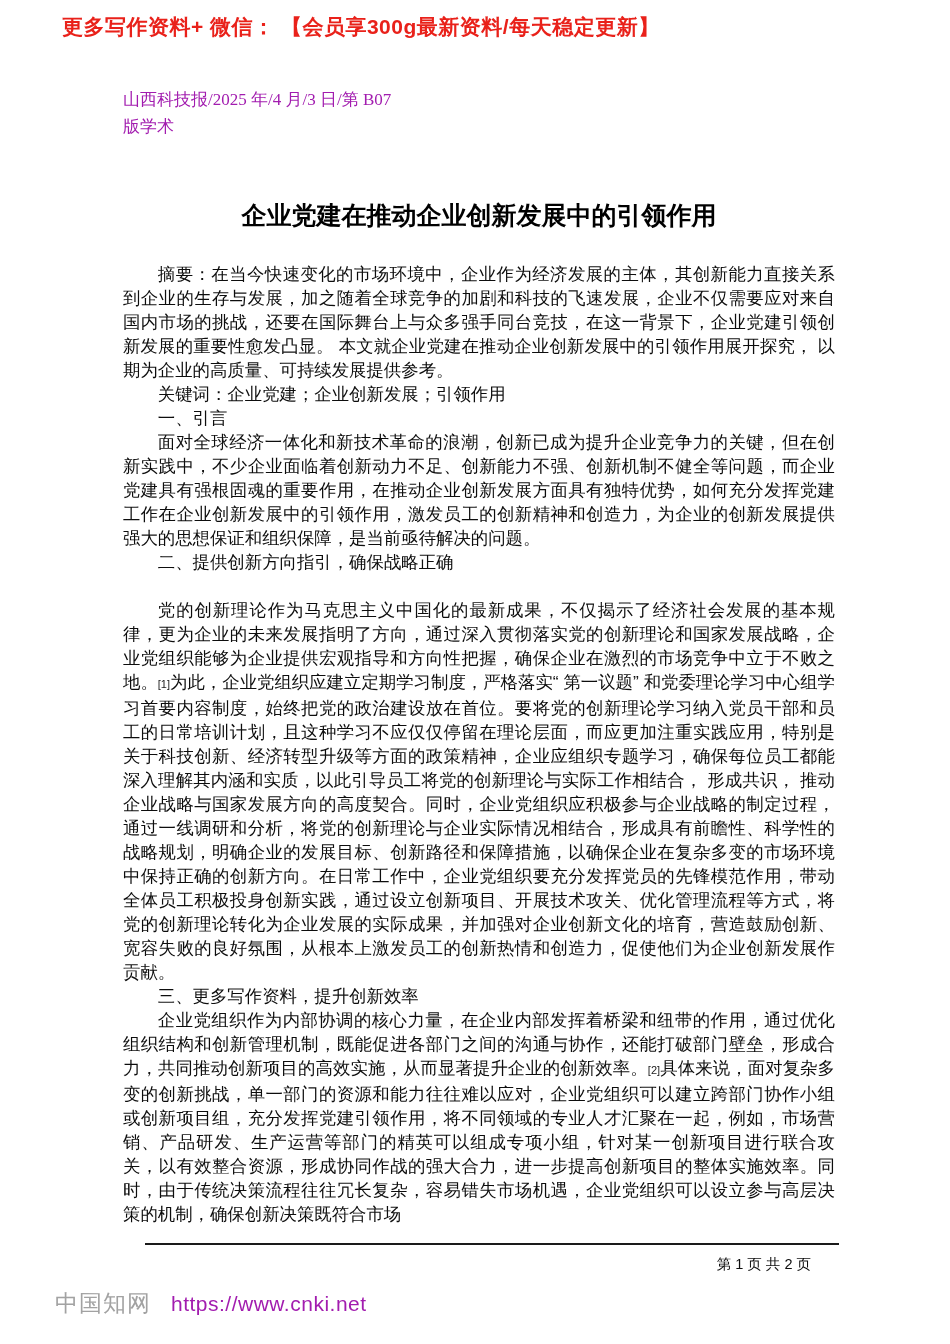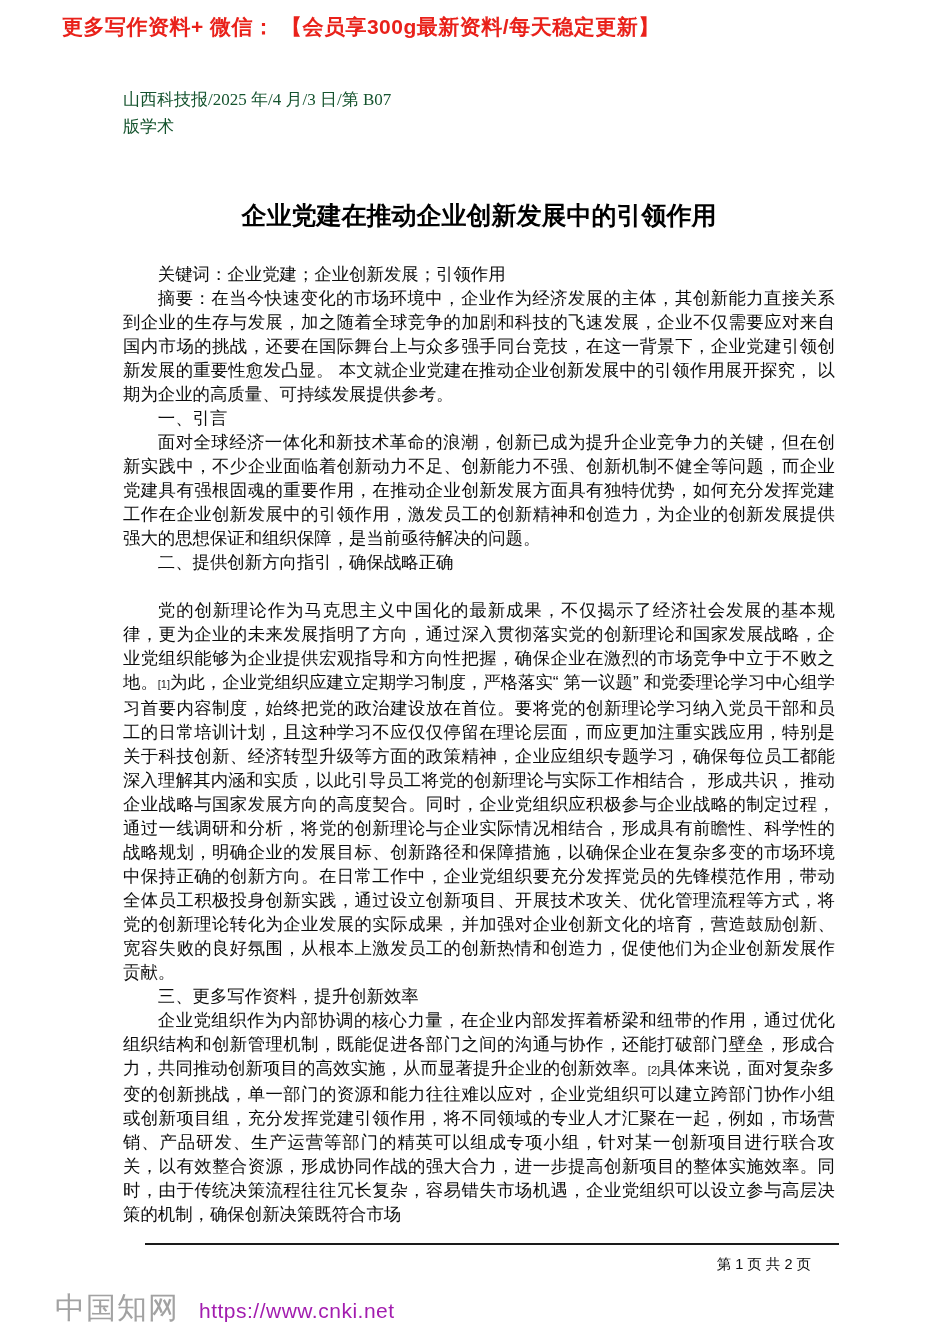--- a/index.html
+++ b/index.html
@@ -22,21 +22,21 @@
     letter-spacing: 0.5px;
     white-space: nowrap;
   }
   .source {
     position: absolute;
     left: 123px;
     top: 86px;
     font-family: "Liberation Serif", serif;
     font-size: 17px;
     line-height: 27px;
-    color: #14532d;
+    color: #a21caf;
   }
   .title {
     position: absolute;
     left: 123px;
     top: 158px;
     width: 712px;
     text-align: center;
     font-size: 25px;
     font-weight: bold;
     color: #000000;
@@ -87,21 +87,21 @@
   }
   .watermark {
     position: absolute;
     left: 55px;
     top: 1288px;
     display: flex;
     align-items: baseline;
     gap: 20px;
   }
   .watermark .brand {
-    font-size: 30px;
+    font-size: 23px;
     color: #a2a2a2;
     letter-spacing: 1px;
   }
   .watermark .url {
     font-size: 21px;
     color: #a21caf;
     letter-spacing: 0.5px;
   }
 </style>
 </head>
@@ -114,23 +114,23 @@
   <div class="source">
     <div>山西科技报/2025 年/4 月/3 日/第 B07</div>
     <div>版学术</div>
   </div>
 
   <h1 class="title">企业党建在推动企业创新发展中的引领作用</h1>
 
 
   <div class="body">
 
+    <p>摘要：在当今快速变化的市场环境中，企业作为经济发展的主体，其创新能力直接关系到企业的生存与发展，加之随着全球竞争的加剧和科技的飞速发展，企业不仅需要应对来自国内市场的挑战，还要在国际舞台上与众多强手同台竞技，在这一背景下，企业党建引领创新发展的重要性愈发凸显。 本文就企业党建在推动企业创新发展中的引领作用展开探究， 以期为企业的高质量、可持续发展提供参考。</p>
+
     <p>关键词：企业党建；企业创新发展；引领作用</p>
-
-    <p>摘要：在当今快速变化的市场环境中，企业作为经济发展的主体，其创新能力直接关系到企业的生存与发展，加之随着全球竞争的加剧和科技的飞速发展，企业不仅需要应对来自国内市场的挑战，还要在国际舞台上与众多强手同台竞技，在这一背景下，企业党建引领创新发展的重要性愈发凸显。 本文就企业党建在推动企业创新发展中的引领作用展开探究， 以期为企业的高质量、可持续发展提供参考。</p>
 
     <p class="heading">一、引言</p>
 
     <p>面对全球经济一体化和新技术革命的浪潮，创新已成为提升企业竞争力的关键，但在创新实践中，不少企业面临着创新动力不足、创新能力不强、创新机制不健全等问题，而企业党建具有强根固魂的重要作用，在推动企业创新发展方面具有独特优势，如何充分发挥党建工作在企业创新发展中的引领作用，激发员工的创新精神和创造力，为企业的创新发展提供强大的思想保证和组织保障，是当前亟待解决的问题。</p>
 
     <p class="heading gap-after">二、提供创新方向指引，确保战略正确</p>
 
     <p><span>党的创新理论作为马克思主义中国化的最新成果，不仅揭示了经济社会发展的基本规律，更为企业的未来发展指明了方向，通过深入贯彻落实党的创新理论和国家发展战略，企业党组织能够为企业提供宏观指导和方向性把握，确保企业在激烈的市场竞争中立于不败之地。</span><span class="cite">[1]</span><span>为此，企业党组织应建立定期学习制度，严格落实“ 第一议题” 和党委理论学习中心组学习首要内容制度，始终把党的政治建设放在首位。要将党的创新理论学习纳入党员干部和员工的日常培训计划，且这种学习不应仅仅停留在理论层面，而应更加注重实践应用，特别是关于科技创新、经济转型升级等方面的政策精神，企业应组织专题学习，确保每位员工都能深入理解其内涵和实质，以此引导员工将党的创新理论与实际工作相结合， 形成共识， 推动企业战略与国家发展方向的高度契合。同时，企业党组织应积极参与企业战略的制定过程，通过一线调研和分析，将党的创新理论与企业实际情况相结合，形成具有前瞻性、科学性的战略规划，明确企业的发展目标、创新路径和保障措施，以确保企业在复杂多变的市场环境中保持正确的创新方向。在日常工作中，企业党组织要充分发挥党员的先锋模范作用，带动全体员工积极投身创新实践，通过设立创新项目、开展技术攻关、优化管理流程等方式，将党的创新理论转化为企业发展的实际成果，并加强对企业创新文化的培育，营造鼓励创新、宽容失败的良好氛围，从根本上激发员工的创新热情和创造力，促使他们为企业创新发展作贡献。</span></p>
 
     <p class="heading">三、更多写作资料，提升创新效率</p>

